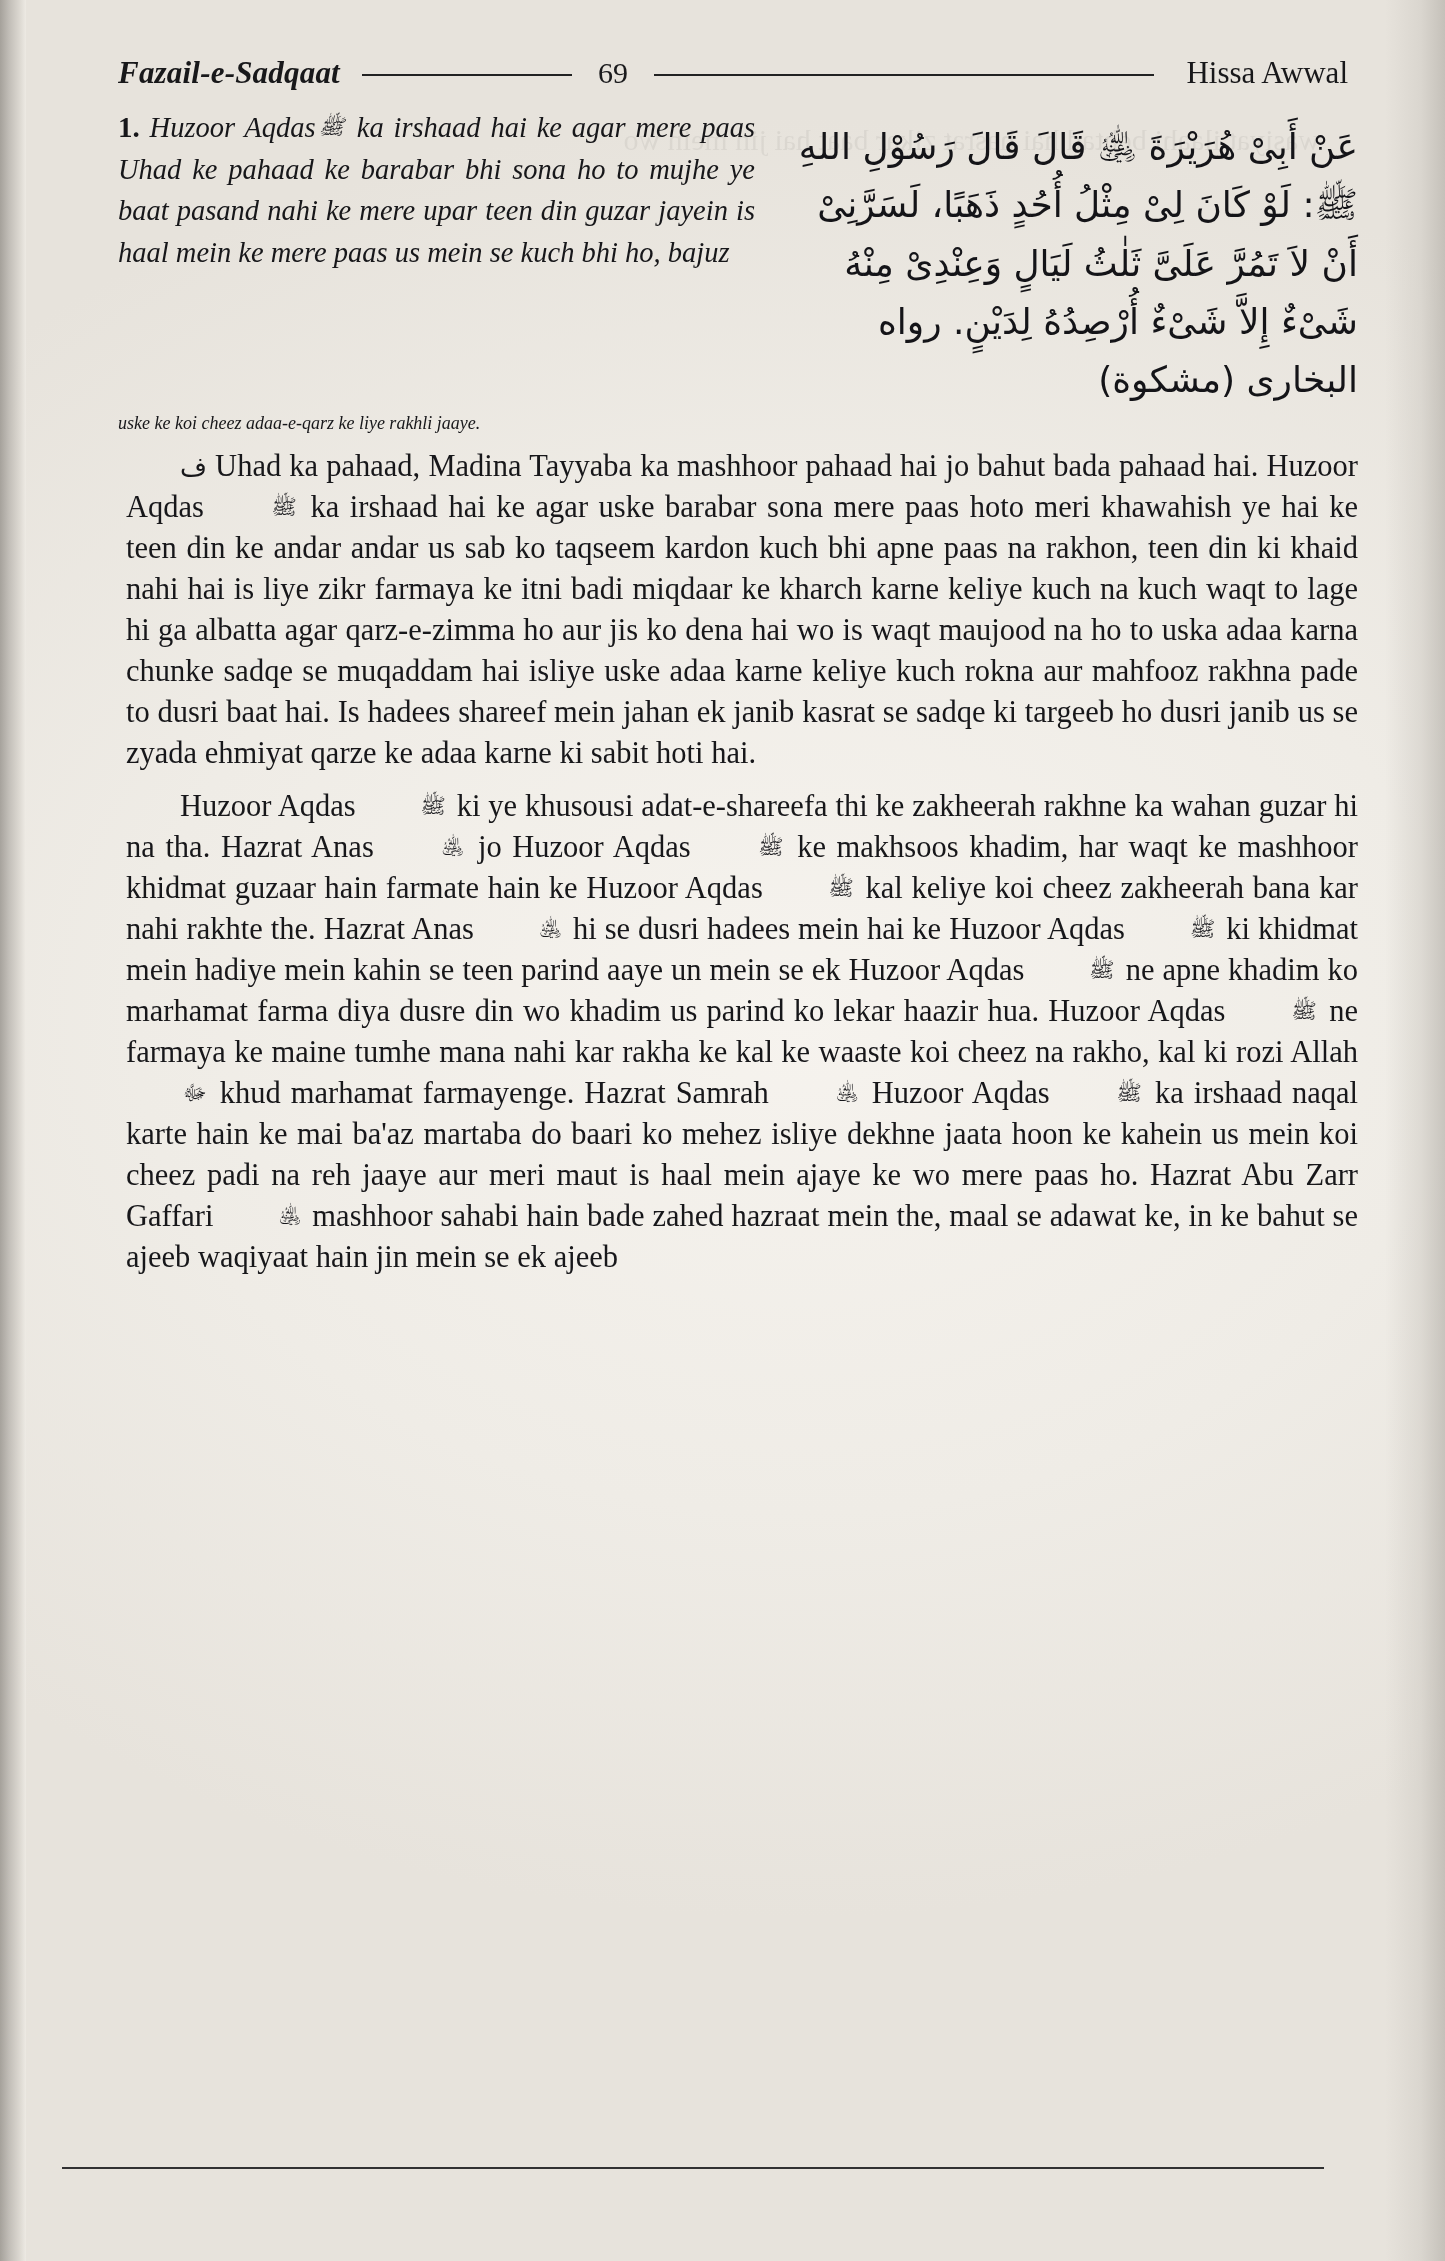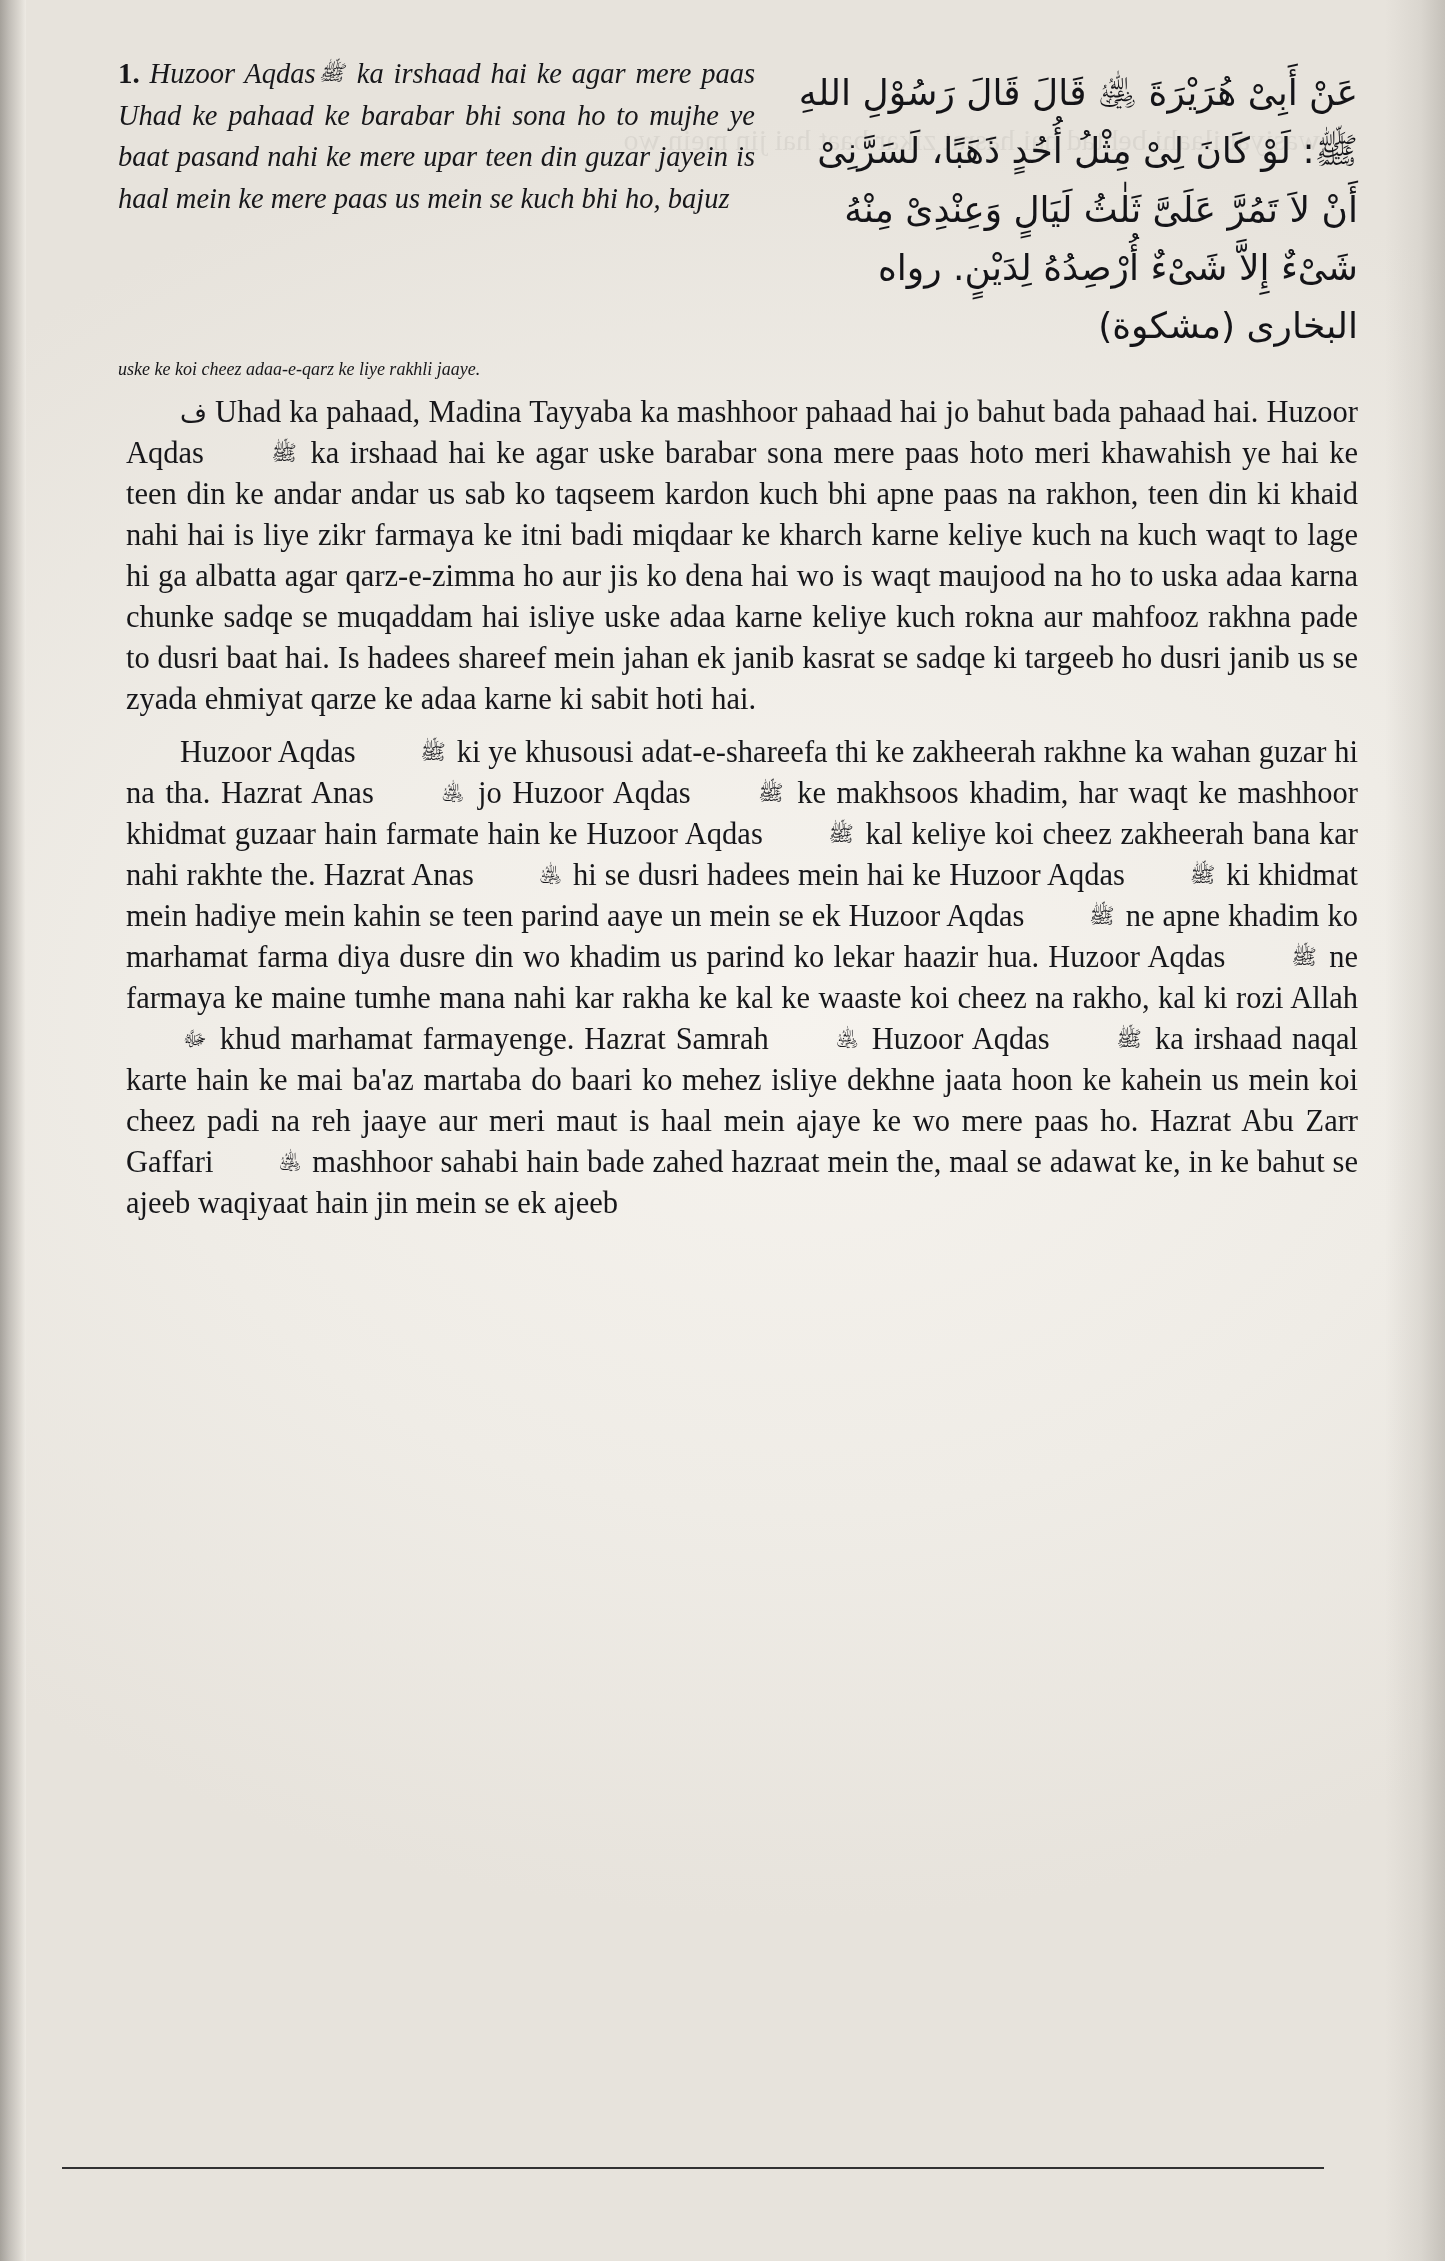--- a/index.html
+++ b/index.html
@@ -191,20 +191,27 @@
 <body>
 
 <div class="page">
 
   <div class="showthrough">
     wasiyat ilaahi behtad hai hasrat zikar baat hai jin mein wo
   </div>
 
   <div class="content">
 
+    <div class="header">
+      <span class="book-title">Fazail-e-Sadqaat</span>
+      <span class="rule left"></span>
+      <span class="page-number">69</span>
+      <span class="rule right"></span>
+      <span class="part-title">Hissa Awwal</span>
+    </div>
 
 
     <div class="hadees-block">
       <div class="hadees-arabic">عَنْ أَبِىْ هُرَيْرَةَ ﵁ قَالَ قَالَ رَسُوْلِ اللهِ ﷺ: لَوْ كَانَ لِىْ مِثْلُ أُحُدٍ ذَهَبًا، لَسَرَّنِىْ أَنْ لاَ تَمُرَّ عَلَىَّ ثَلٰثُ لَيَالٍ وَعِنْدِىْ مِنْهُ شَىْءٌ إِلاَّ شَىْءٌ أُرْصِدُهُ لِدَيْنٍ. رواه البخارى (مشكوة)</div>
       <div class="hadees-roman">
         <span class="num">1.</span>
         <span>Huzoor Aqdas</span><span class="hon">ﷺ</span>
         <span>ka irshaad hai ke agar mere paas Uhad ke pahaad ke barabar bhi sona ho to mujhe ye baat pasand nahi ke mere upar teen din guzar jayein is haal mein ke mere paas us mein se kuch bhi ho, bajuz</span>
       </div>
       <div class="hadees-tail">uske ke koi cheez adaa-e-qarz ke liye rakhli jaaye.</div>

